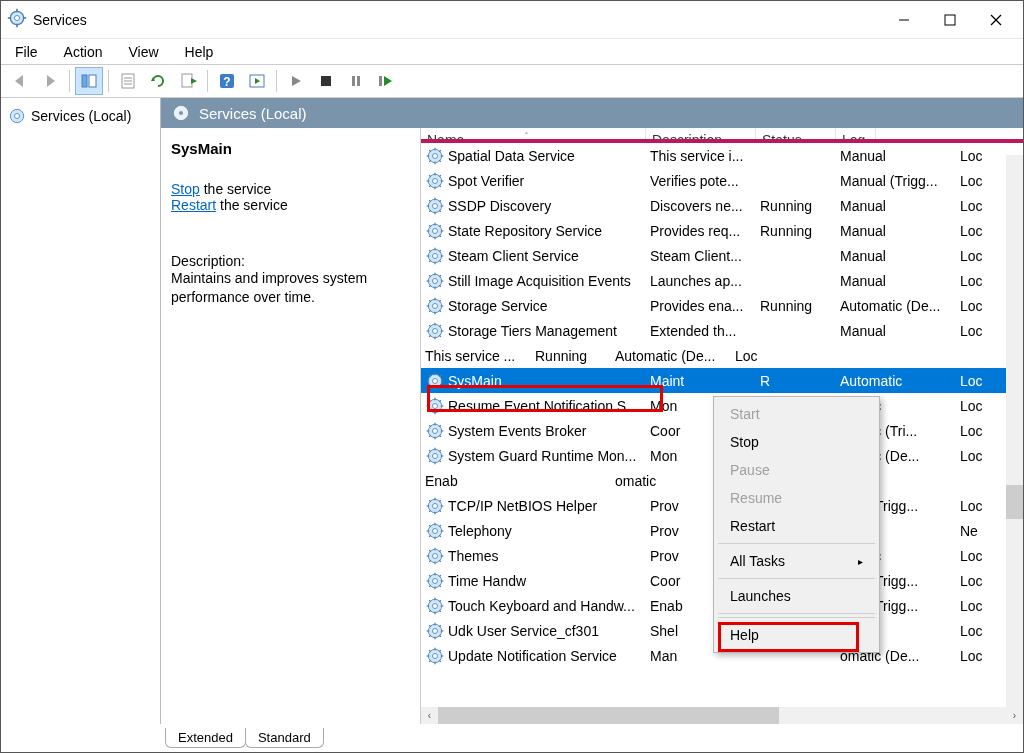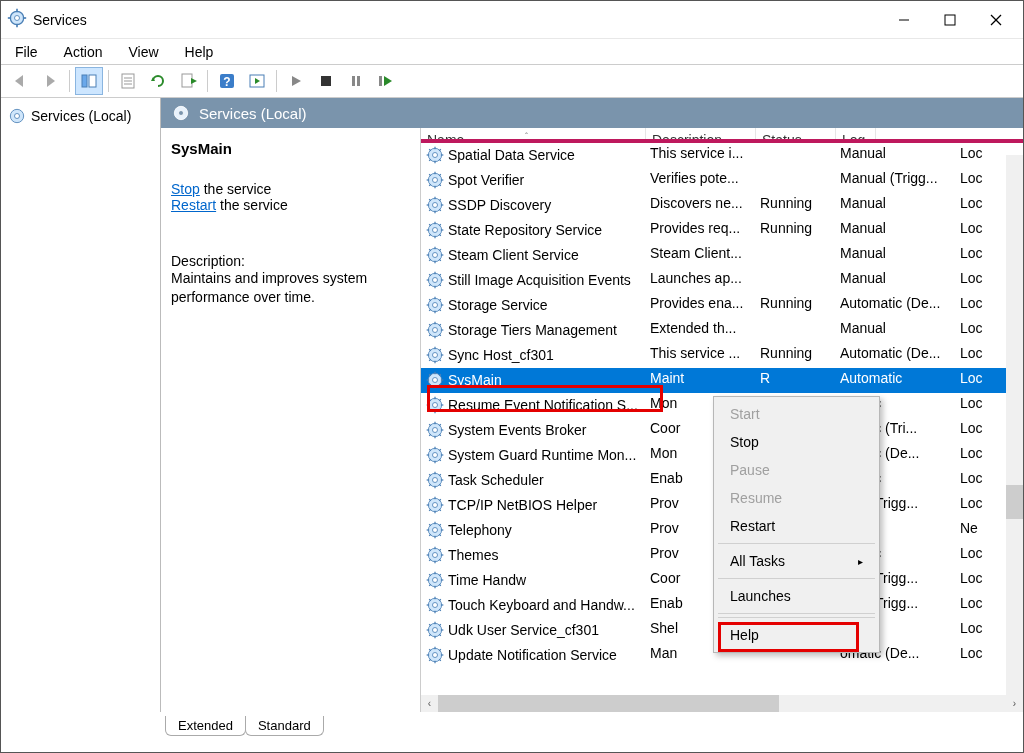--- a/index.html
+++ b/index.html
@@ -23,33 +23,33 @@
   .paneheader { height: 30px; background: #7a94ac; color: #fff; display: flex; align-items: center; padding: 0 10px; gap: 8px; font-size: 15px; }
   
   .panesplit-outer { flex:1; display:flex; overflow:hidden; }
   .detailpane { width: 260px; border-right: 1px solid #ccc; padding: 12px 10px; }
   .svcname { font-weight: 600; font-size: 15px; }
   .link { color: #0066cc; text-decoration: underline; cursor: pointer; }
   .listpane { flex: 1; position: relative; overflow: hidden; }
   .listheader { display: flex; height: 15px; border-bottom: 4px solid #be185d; font-size: 14px; color: #333; position: relative; }
   .colh { padding: 4px 6px; border-right: 1px solid #e5e5e5; white-space: nowrap; overflow: hidden; text-overflow: clip; }
   .listbody { position: relative; height: calc(100% - 27px - 17px); overflow: hidden; }
-  .row { display: flex; height: 25px; align-items: flex-start; font-size: 14px; white-space: nowrap; }
+  .row { display: flex; height: 25px; align-items: center; font-size: 14px; white-space: nowrap; }
   .row.sel { background: #0078d7; color: #fff; }
   .cell { padding: 2px 4px; overflow: hidden; white-space: nowrap; text-overflow: ellipsis; }
   .cell.name { display: flex; align-items: center; gap: 3px; }
   .gearicon { flex-shrink: 0; }
   .hscroll { position: absolute; bottom: 0; left: 0; right: 0; height: 17px; background: #f0f0f0; display:flex; }
   .hscroll .btn { width: 17px; height: 17px; background: #f0f0f0; display:flex; align-items:center; justify-content:center; font-size:10px; color:#555; }
   .hscroll .track { flex:1; background:#f0f0f0; position:relative; }
   .hscroll .thumb { position:absolute; left:0; top:0; bottom:0; width:60%; background:#cdcdcd; }
   .vscroll { position:absolute; right:0; top:27px; bottom:17px; width:17px; background:#f0f0f0; }
   .vscroll .vtrack { position:absolute; top:0; bottom:0; left:0; right:0; }
   .vscroll .vthumb { position:absolute; top:330px; height:34px; left:0; right:0; background:#cdcdcd; }
-  .tabs { height: 24px; display: flex; align-items: flex-end; padding-left: 4px; margin: 0 0 16px 160px; }
+  .tabs { height: 24px; display: flex; align-items: flex-end; padding-left: 4px; margin: 0 0 4px 160px; }
   .tab { border: 1px solid #aaa; border-top: none; border-radius: 0 0 6px 6px; padding: 2px 12px; font-size: 13px; margin-right: -1px; background: #fff; }
   .ctxmenu { position: absolute; left: 713px; top: 396px; width: 167px; background: #f0f0f0; border: 1px solid #b7b7b7; box-shadow: 3px 3px 6px rgba(0,0,0,.25); padding: 3px 2px; }
   .ctxitem { padding: 6px 14px; font-size: 14px; display:flex; align-items:center; justify-content: space-between; }
   .ctxitem.disabled { color: #a0a0a0; }
   .ctxitem.bold { font-weight: 700; }
   .ctxsep { height: 1px; background: #d0d0d0; margin: 3px 2px; }
   .redbox { position: absolute; border: 3px solid #e40000; pointer-events: none; }
   svg.gear { width: 20px; height: 20px; }
   .hdrsort { font-size: 9px; color:#888; margin-left:4px; }
 </style>
@@ -399,37 +399,20 @@
                     </g>
                   </svg>
                   <span>Storage Tiers Management</span>
                 </div>
                 <div class="cell" style="width:110px">Extended th...</div>
                 <div class="cell" style="width:80px"></div>
                 <div class="cell" style="width:120px">Manual</div>
                 <div class="cell" style="width:40px">Loc</div>
               </div>
               <div class="row">
-                <div class="cell name" style="width:225px">
-                  <svg class="gearicon" width="20" height="20" viewBox="0 0 24 24">
-                    <circle cx="12" cy="12" r="8" fill="#cfe6fb" stroke="#4a7fb5"></circle>
-                    <circle cx="12" cy="12" r="3" fill="#fff" stroke="#4a7fb5"></circle>
-                    <g stroke="#4a7fb5" stroke-width="1.5">
-                      <line x1="12" y1="2" x2="12" y2="5"></line>
-                      <line x1="12" y1="19" x2="12" y2="22"></line>
-                      <line x1="2" y1="12" x2="5" y2="12"></line>
-                      <line x1="19" y1="12" x2="22" y2="12"></line>
-                      <line x1="5" y1="5" x2="7" y2="7"></line>
-                      <line x1="17" y1="17" x2="19" y2="19"></line>
-                      <line x1="5" y1="19" x2="7" y2="17"></line>
-                      <line x1="17" y1="7" x2="19" y2="5"></line>
-                    </g>
-                  </svg>
-                  <span>Sync Host_cf301</span>
-                </div>
                 <div class="cell" style="width:110px">This service ...</div>
                 <div class="cell" style="width:80px">Running</div>
                 <div class="cell" style="width:120px">Automatic (De...</div>
                 <div class="cell" style="width:40px">Loc</div>
               </div>
               <div class="row sel">
                 <div class="cell name" style="width:225px">
                   <svg class="gearicon" width="20" height="20" viewBox="0 0 24 24">
                     <circle cx="12" cy="12" r="8" fill="#cfe6fb" stroke="#4a7fb5"></circle>
                     <circle cx="12" cy="12" r="3" fill="#fff" stroke="#4a7fb5"></circle>
@@ -514,37 +497,20 @@
                     </g>
                   </svg>
                   <span>System Guard Runtime Mon...</span>
                 </div>
                 <div class="cell" style="width:110px">Mon</div>
                 <div class="cell" style="width:80px"></div>
                 <div class="cell" style="width:120px">omatic (De...</div>
                 <div class="cell" style="width:40px">Loc</div>
               </div>
               <div class="row">
-                <div class="cell name" style="width:225px">
-                  <svg class="gearicon" width="20" height="20" viewBox="0 0 24 24">
-                    <circle cx="12" cy="12" r="8" fill="#cfe6fb" stroke="#4a7fb5"></circle>
-                    <circle cx="12" cy="12" r="3" fill="#fff" stroke="#4a7fb5"></circle>
-                    <g stroke="#4a7fb5" stroke-width="1.5">
-                      <line x1="12" y1="2" x2="12" y2="5"></line>
-                      <line x1="12" y1="19" x2="12" y2="22"></line>
-                      <line x1="2" y1="12" x2="5" y2="12"></line>
-                      <line x1="19" y1="12" x2="22" y2="12"></line>
-                      <line x1="5" y1="5" x2="7" y2="7"></line>
-                      <line x1="17" y1="17" x2="19" y2="19"></line>
-                      <line x1="5" y1="19" x2="7" y2="17"></line>
-                      <line x1="17" y1="7" x2="19" y2="5"></line>
-                    </g>
-                  </svg>
-                  <span>Task Scheduler</span>
-                </div>
                 <div class="cell" style="width:110px">Enab</div>
                 <div class="cell" style="width:80px"></div>
                 <div class="cell" style="width:120px">omatic</div>
                 <div class="cell" style="width:40px">Loc</div>
               </div>
               <div class="row">
                 <div class="cell name" style="width:225px">
                   <svg class="gearicon" width="20" height="20" viewBox="0 0 24 24">
                     <circle cx="12" cy="12" r="8" fill="#cfe6fb" stroke="#4a7fb5"></circle>
                     <circle cx="12" cy="12" r="3" fill="#fff" stroke="#4a7fb5"></circle>

